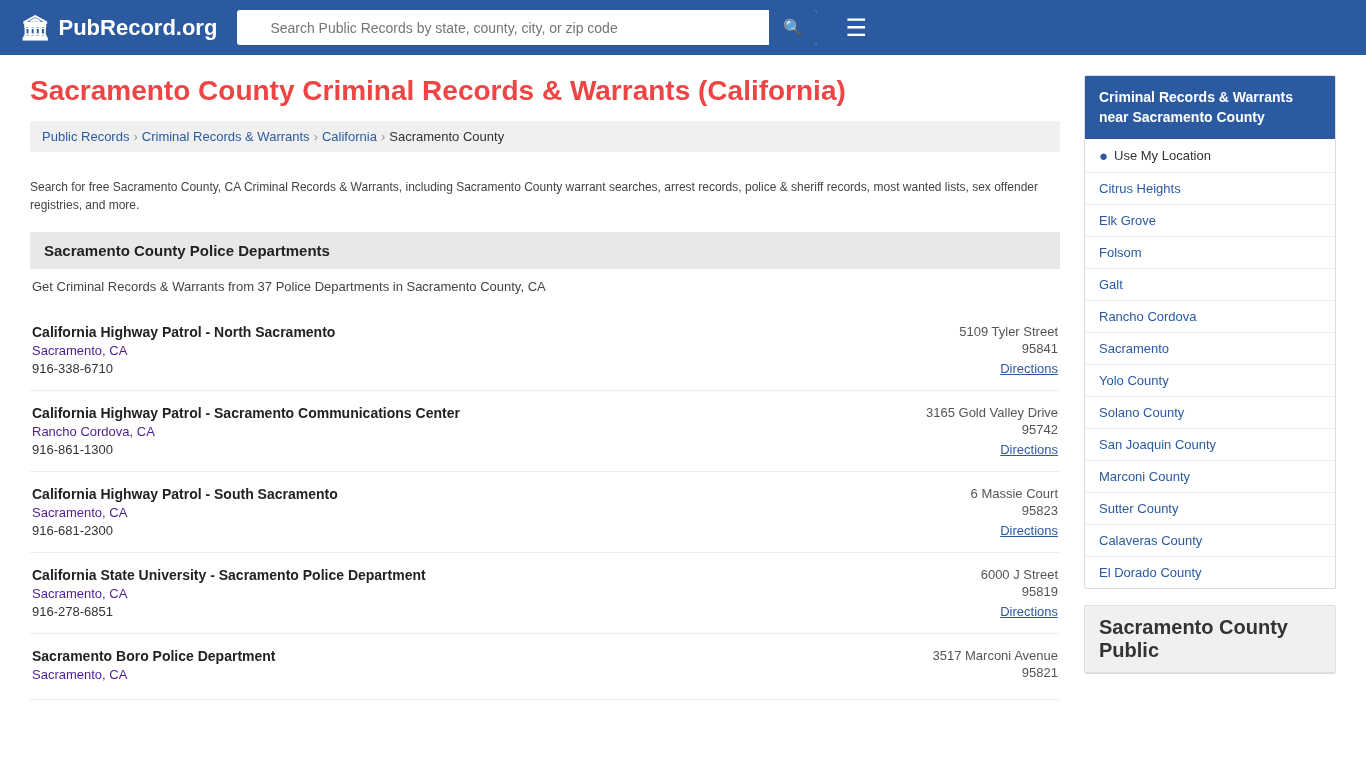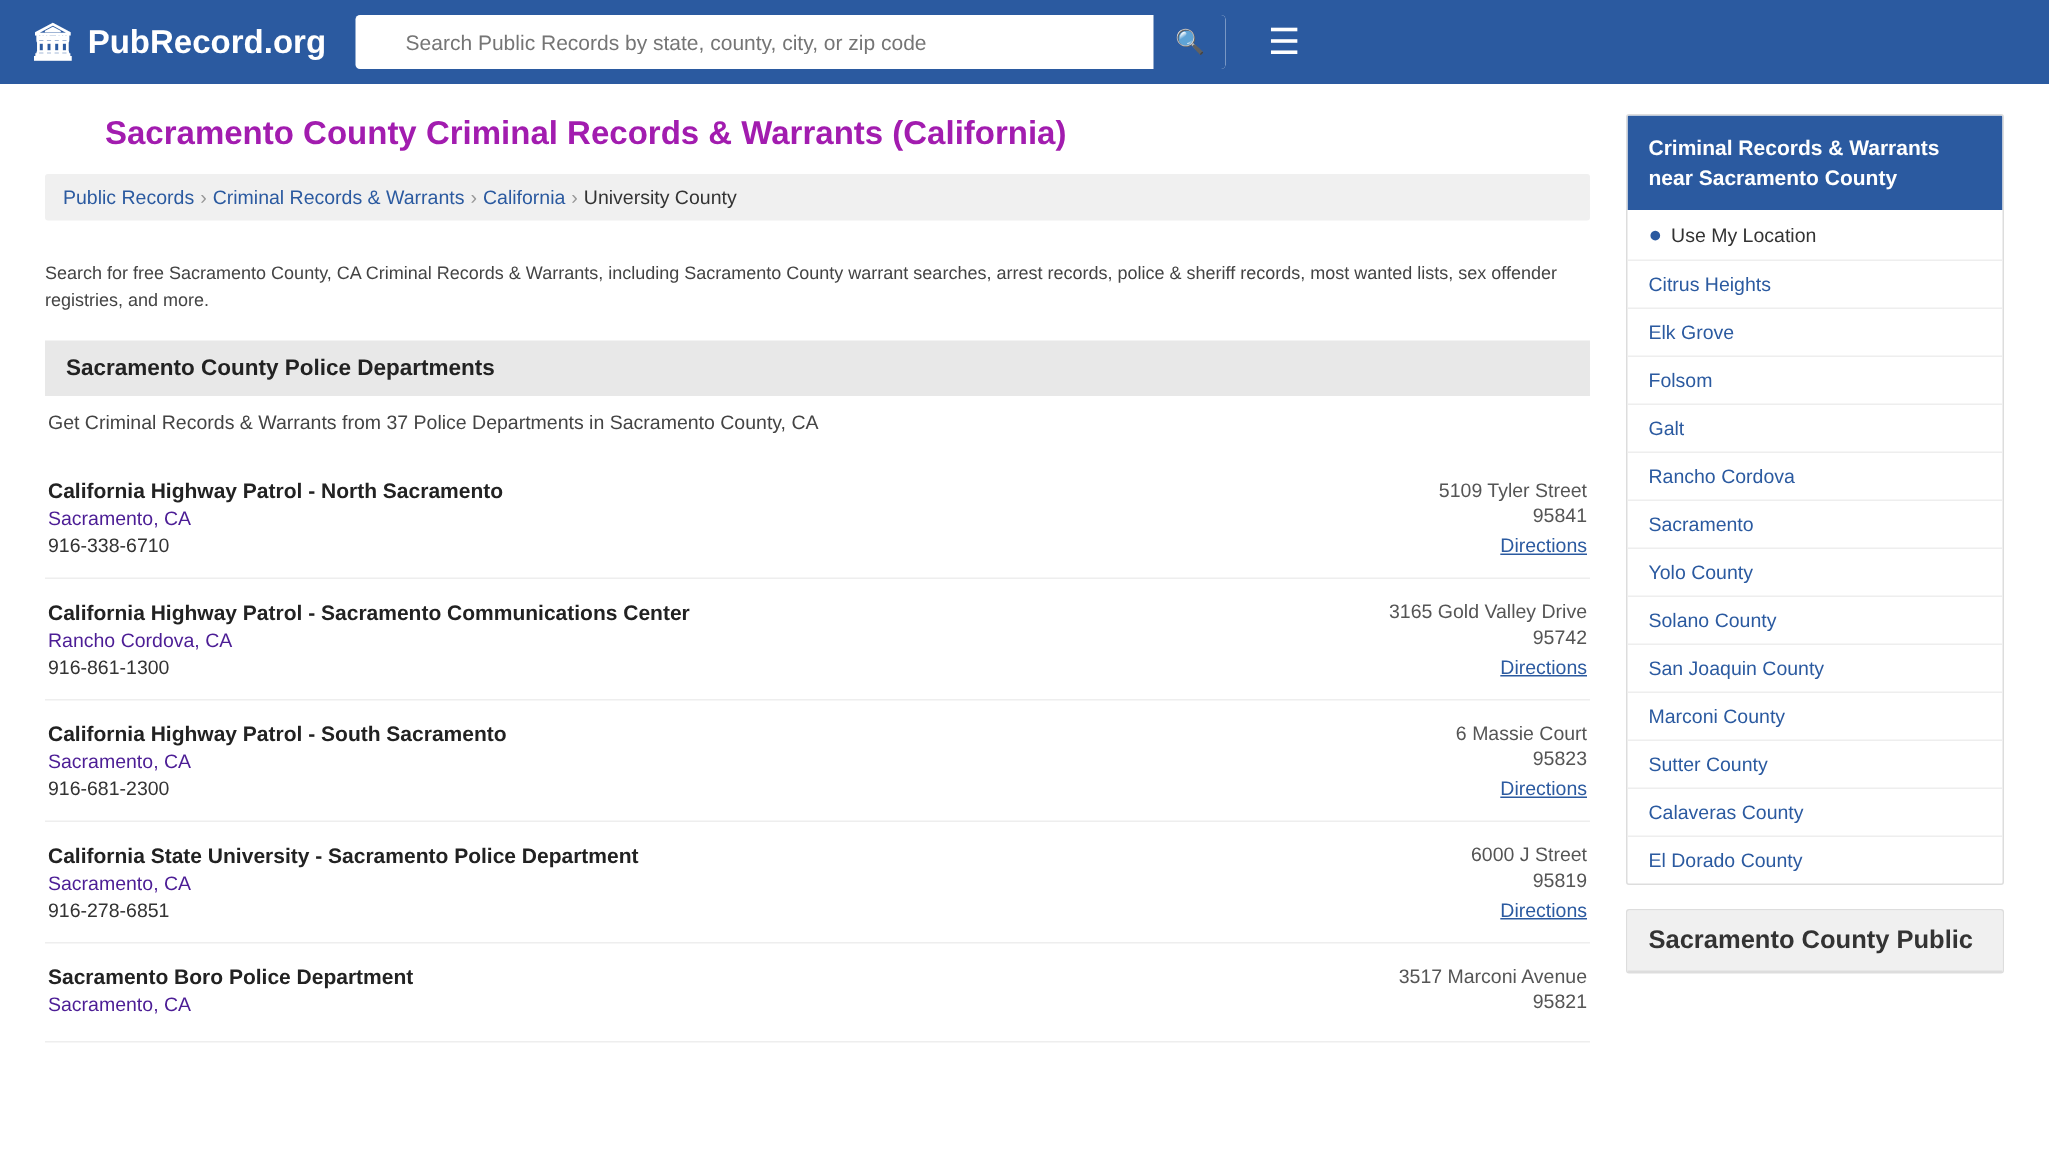--- a/index.html
+++ b/index.html
@@ -68,25 +68,24 @@
       gap: 24px;
     }
 
     
     .content {
       flex: 1;
       min-width: 0;
     }
 
     .page-title {
-      font-size: 22px;
-      font-weight: bold;
-      color: #a21caf;
+      font-size: 28px;
+      font-weight: bold;
+      color: #ef4444;
       margin-bottom: 14px;
-      margin-left: 40px;
     }
 
     
     .breadcrumb {
       background: #f0f0f0;
       padding: 8px 12px;
       border-radius: 2px;
       font-size: 13px;
       color: #555;
       margin-bottom: 26px;
@@ -211,21 +210,21 @@
       color: #333;
     }
     .location-pin {
       color: #2b5aa0;
       font-size: 15px;
     }
     .sidebar-box-header2 {
       background: #f0f0f0;
       padding: 10px 14px;
       font-weight: bold;
-      font-size: 17px;
+      font-size: 20px;
       border-bottom: 1px solid #ddd;
     }
   </style>
 </head>
 <body>
 
 <header class="header">
   <div class="logo-area">
     <span class="logo-icon">🏛</span>
     <span>PubRecord.org</span>
@@ -243,21 +242,21 @@
 
     <h1 class="page-title">Sacramento County Criminal Records &amp; Warrants (California)</h1>
 
     <div class="breadcrumb">
       <a href="#">Public Records</a>
       <span class="breadcrumb-sep">›</span>
       <a href="#">Criminal Records &amp; Warrants</a>
       <span class="breadcrumb-sep">›</span>
       <a href="#">California</a>
       <span class="breadcrumb-sep">›</span>
-      <span class="breadcrumb-current">University County</span>
+      <span class="breadcrumb-current">Sacramento County</span>
     </div>
 
     <p class="description">Search for free Sacramento County, CA Criminal Records &amp; Warrants, including Sacramento County warrant searches, arrest records, police &amp; sheriff records, most wanted lists, sex offender registries, and more.</p>
 
     <div class="section-header">Sacramento County Police Departments</div>
     <p class="section-subtitle">Get Criminal Records &amp; Warrants from 37 Police Departments in Sacramento County, CA</p>
 
     <div id="dept-list">
         <div class="dept-entry">
       <div class="dept-left">

